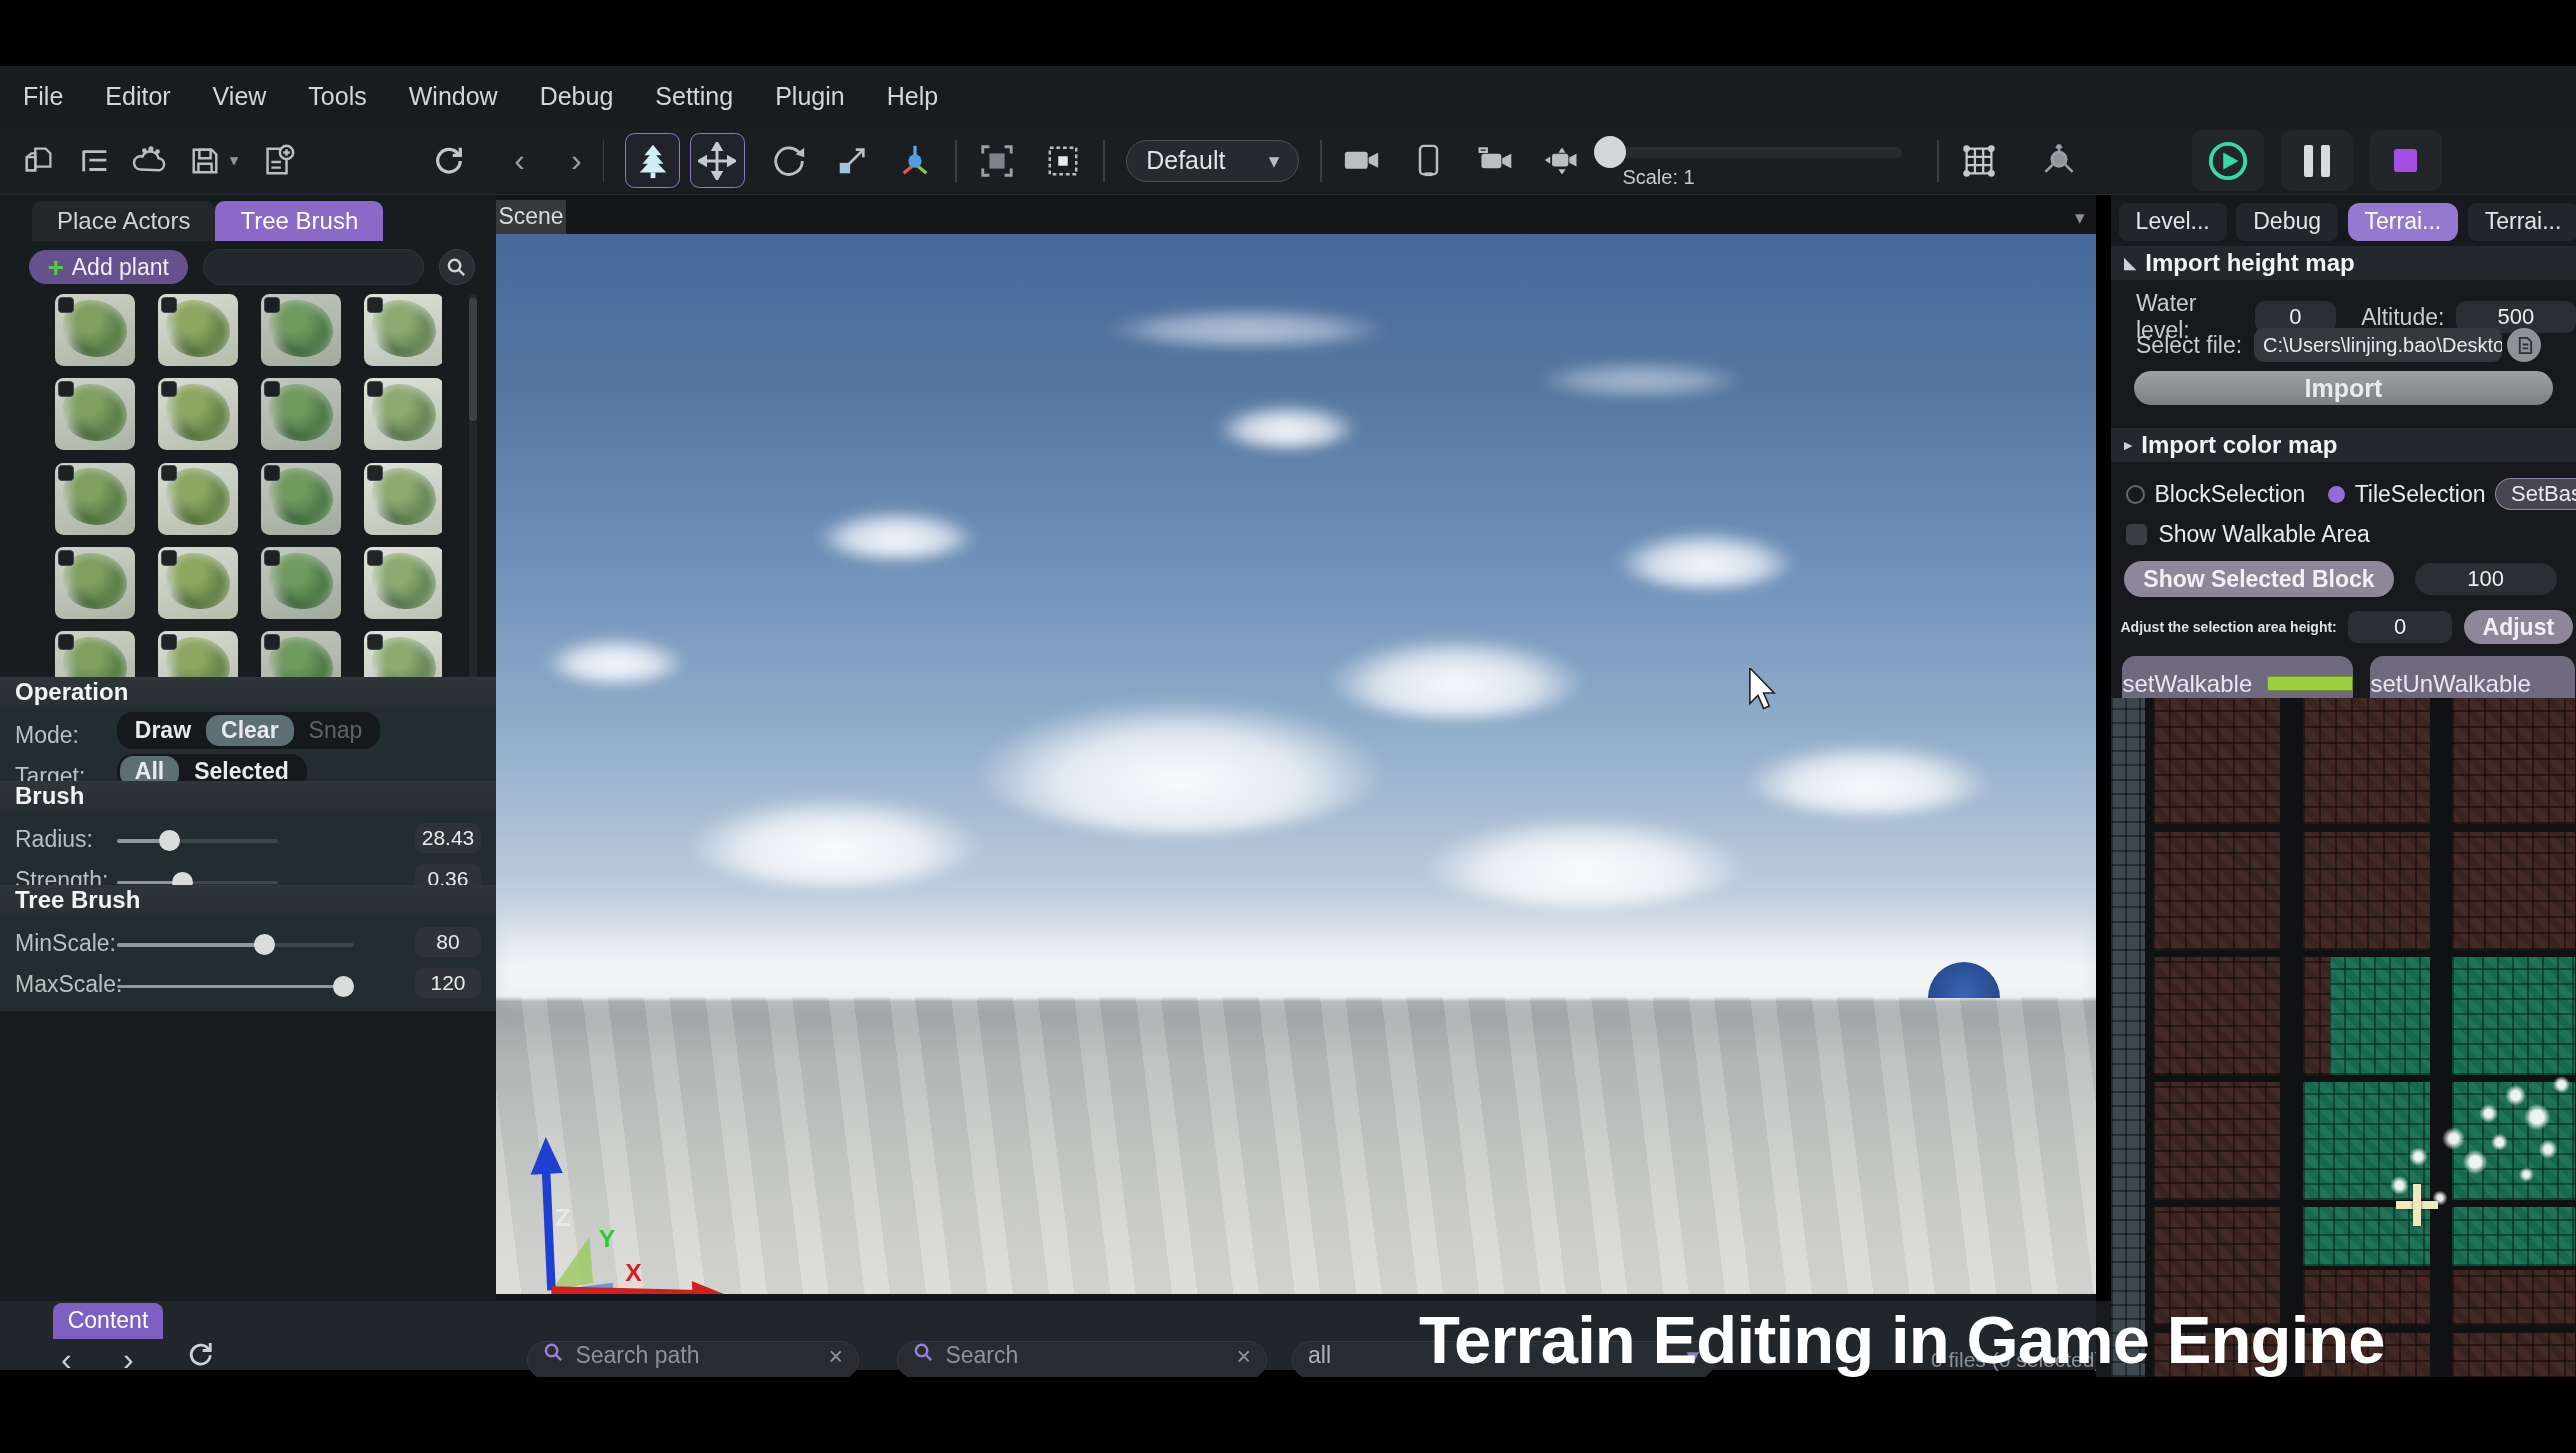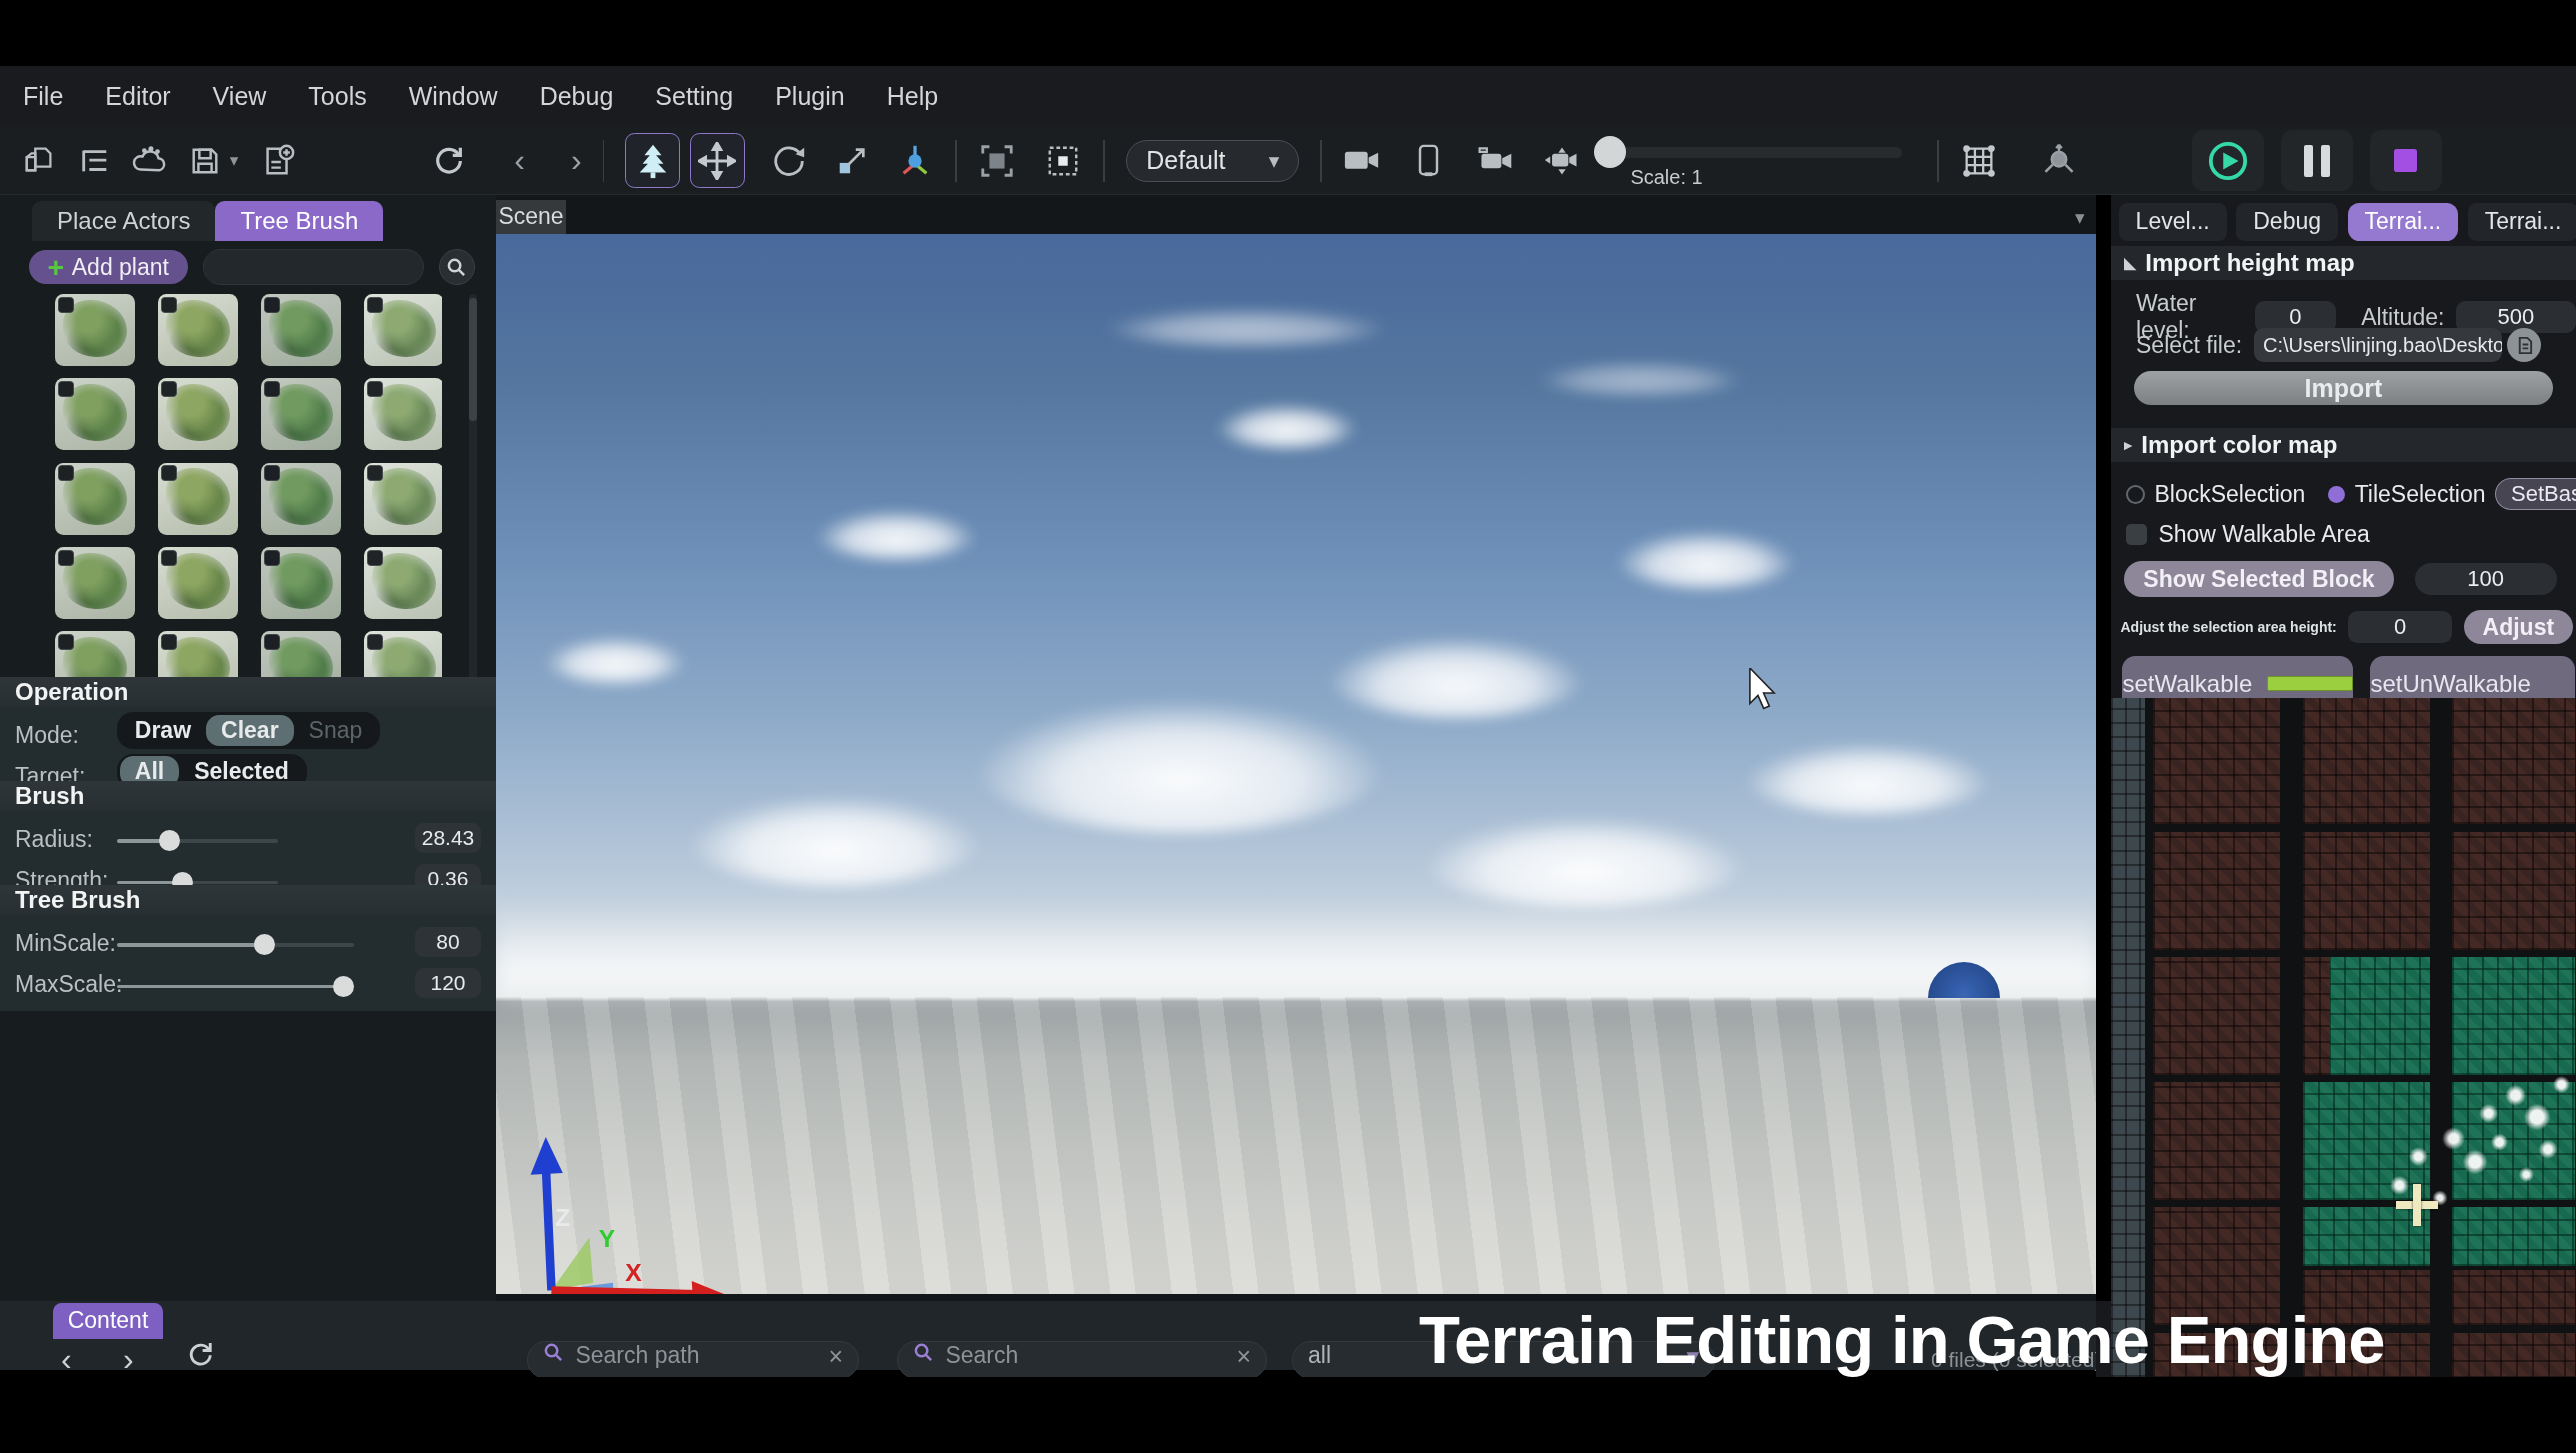--- a/index.html
+++ b/index.html
@@ -19,21 +19,21 @@
   .tool-btn{width:55px;height:55px;border-radius:9.5px;border:1.9px solid transparent;
             display:flex;align-items:center;justify-content:center;flex:0 0 auto;}
   .tool-btn.sel{border-color:#8f77c9;background:#202329;}
   .dropdown{width:173px;height:42px;border-radius:21px;background:#26292d;border:0.9px solid #4a4e54;
             display:flex;align-items:center;justify-content:space-between;padding:0 19px;flex:0 0 auto;}
   .dropdown .val{font-size:25px;color:#e2e4e6;}
   .dropdown .caret{font-size:21px;color:#b9bdc1;}
   .scale-wrap{position:relative;width:322px;height:57px;flex:0 0 auto;margin-left:13.3px;}
   .scale-track{position:absolute;left:23px;top:15px;width:285px;height:11.4px;border-radius:5.7px;background:#33373b;opacity:.55;}
   .scale-knob{position:absolute;left:0;top:3.8px;width:32px;height:32px;border-radius:50%;background:#d3d6d7;}
-  .scale-label{position:absolute;left:28.5px;top:34px;font-size:20px;color:#c8cbcd;margin-left:8px;}
+  .scale-label{position:absolute;left:28.5px;top:34px;font-size:20px;color:#c8cbcd;}
   .run-btn{width:72px;height:61px;border-radius:11.4px;background:#232629;display:flex;align-items:center;justify-content:center;margin-left:25px;flex:0 0 auto;}
   .pause-bars{display:flex;gap:8.5px;}
   .pause-bars i{display:block;width:8.5px;height:32px;background:#d8dadc;border-radius:1.9px;}
   .stop-sq{width:23px;height:23px;background:#a44fe3;border-radius:2.8px;}
 
   
   .left-panel{position:absolute;left:0;top:195px;width:496px;height:1106px;background:#171c1e;}
   .lp-tabs{position:absolute;left:32px;top:5.7px;display:flex;}
   .lp-tab{height:40px;padding:0 25px;display:flex;align-items:center;font-size:24px;border-radius:9.5px 9.5px 0 0;}
   .lp-tab.inactive{background:#22272a;color:#cfd3d5;}

